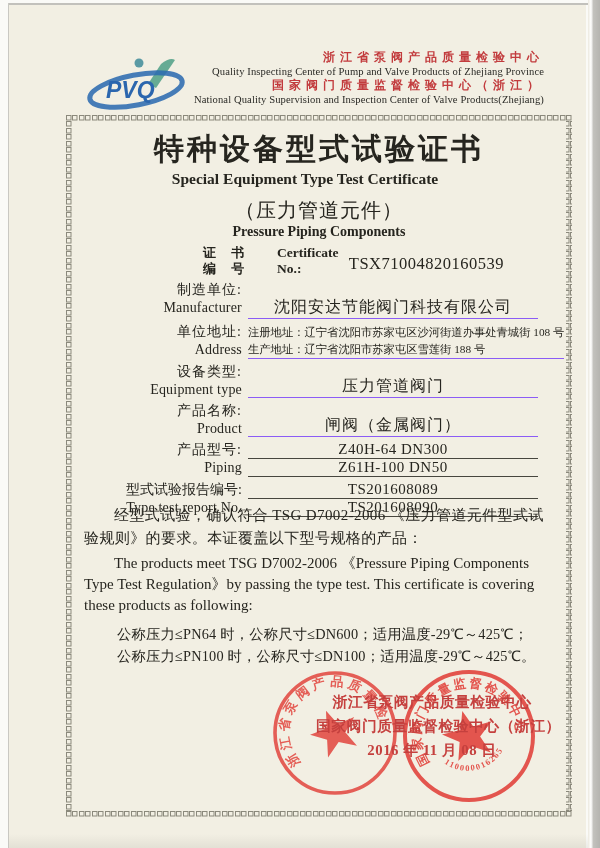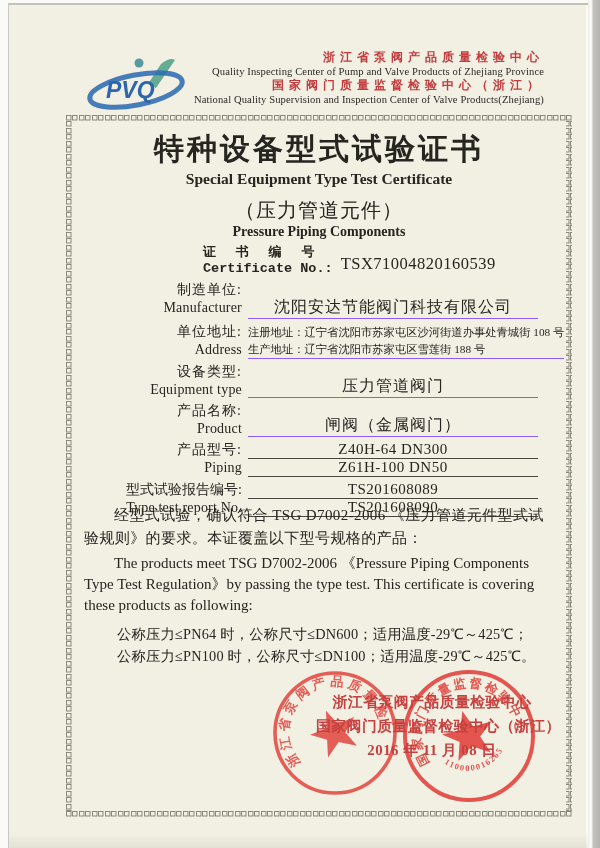--- a/index.html
+++ b/index.html
@@ -18,27 +18,27 @@
   .org-block{position:absolute;left:188px;top:50px;width:356px;text-align:right;}
   .org-cn{color:#c23b3d;font-weight:bold;font-size:12px;letter-spacing:5px;line-height:15px;white-space:nowrap;}
   .org-en{color:#2a2a26;font-size:10.6px;line-height:13px;white-space:nowrap;letter-spacing:.1px;}
 
   
   .deco{position:absolute;left:66px;top:115px;}
 
   .content{position:absolute;left:0;top:0;width:504px;height:848px;color:#26251f;}
   .title-cn{position:absolute;left:66px;top:129px;width:506px;text-align:center;
     font-size:30px;font-weight:bold;letter-spacing:3px;color:#26251f;}
-  .title-en{position:absolute;left:66px;top:170px;width:506px;text-align:center;
+  .title-en{position:absolute;left:52px;top:170px;width:506px;text-align:center;
     font-size:15.5px;font-weight:bold;}
   .sub-cn{position:absolute;left:66px;top:197px;width:506px;text-align:center;font-size:20px;letter-spacing:1px;}
   .sub-en{position:absolute;left:66px;top:224px;width:506px;text-align:center;font-size:14px;font-weight:bold;}
 
   .certno{position:absolute;left:203px;top:245px;display:flex;}
-  .certno .lbls{display:flex;flex-direction:column;font-family:Liberation Mono, monospace;}
+  .certno .lbls{display:flex;flex-direction:row;}
   .certno .lbl-cn{font-size:13px;font-weight:bold;letter-spacing:6px;line-height:16px;}
   .certno .lbl-en{font-size:13.5px;font-weight:bold;line-height:16px;}
   .certno .num{font-size:16.5px;margin-left:8px;padding-top:9px;letter-spacing:.5px;}
 
   .fields{position:absolute;left:90px;top:280px;width:448px;}
   .frow{display:flex;align-items:stretch;}
   .flabel{width:152px;text-align:right;padding-right:6px;flex:none;}
   .flabel .cn{font-size:14px;line-height:19px;letter-spacing:1px;}
   .flabel .en{font-size:14px;line-height:18px;letter-spacing:.2px;}
   .fvalue{flex:1;text-align:center;border-bottom:1px solid #8b5cf6;

